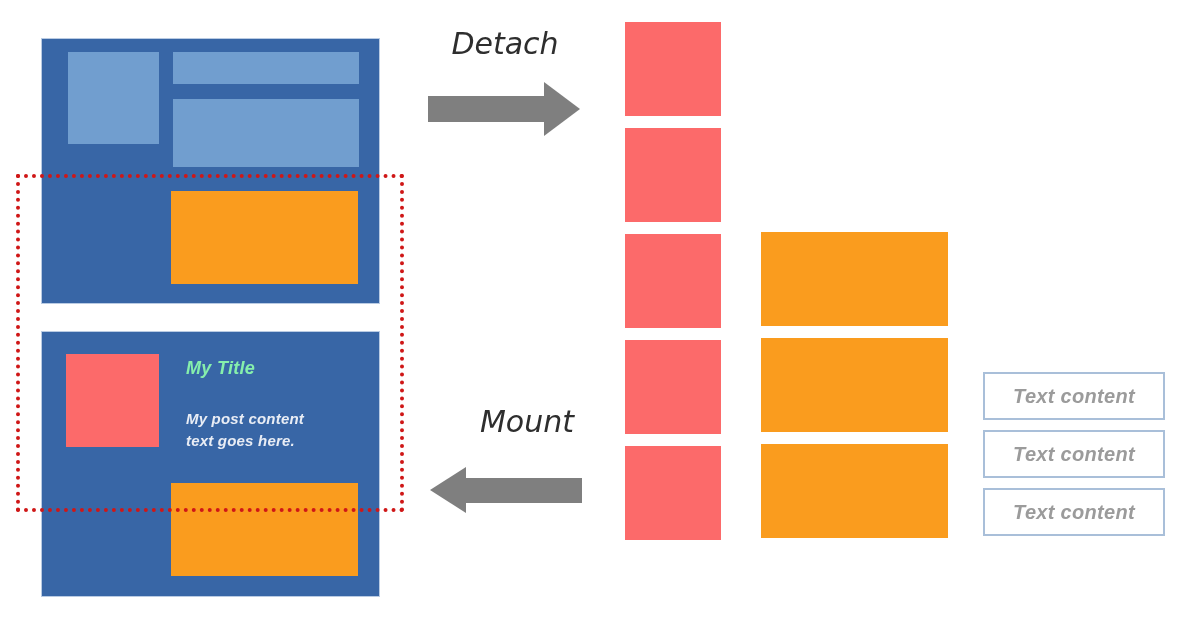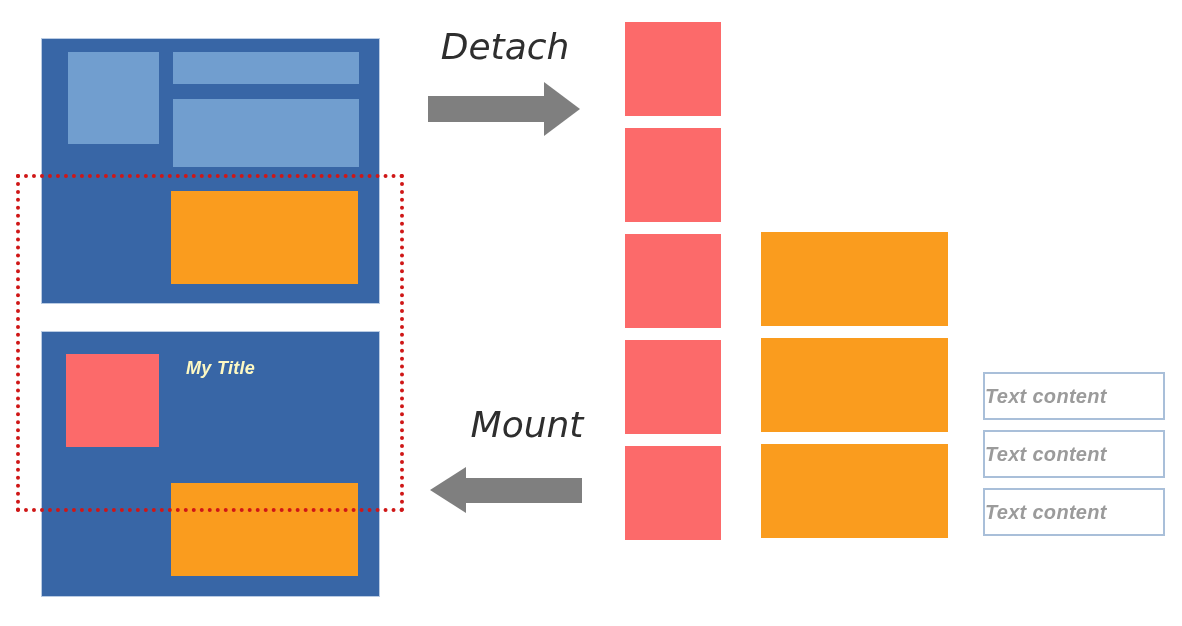--- a/index.html
+++ b/index.html
@@ -17,78 +17,80 @@
   .blk-orange{background:#fa9c1e;}
   .blk-red{background:#fc6a6a;}
 
   #ph-square{left:26px;top:13px;width:91px;height:92px;}
   #ph-bar1{left:131px;top:13px;width:186px;height:32px;}
   #ph-bar2{left:131px;top:60px;width:186px;height:68px;}
   #ph-orange-top{left:129px;top:152px;width:187px;height:93px;}
 
   #red-square-mounted{left:24px;top:22px;width:93px;height:93px;}
   #mounted-title{
-    left:144px;top:26px;width:180px;color:#fef9c3;
+    left:144px;top:26px;width:180px;color:#86efac;
     font-size:18px;font-weight:bold;font-style:italic;letter-spacing:.3px;
   }
   #mounted-body{
     left:144px;top:76px;width:180px;color:#e9edf5;
     font-size:15px;font-weight:bold;font-style:italic;line-height:1.45;
     white-space:pre-line;letter-spacing:.2px;
   }
   #ph-orange-bottom{left:129px;top:151px;width:187px;height:93px;}
 
   
   #detached-region{
     left:16px;top:174px;width:388px;height:338px;box-sizing:border-box;
     border:4px dotted #cf1717;
   }
 
   
   .flow-label{
     width:154px;text-align:center;color:#2e2e2e;
-    font-family:"DejaVu Sans",sans-serif;font-style:italic;font-size:36px;
+    font-family:"DejaVu Sans",sans-serif;font-style:italic;font-size:30px;
   }
   #detach-label{left:428px;top:26px;}
   #mount-label{left:450px;top:404px;}
   #detach-arrow{left:428px;top:80px;}
   #mount-arrow{left:428px;top:458px;}
 
   
   .col{display:flex;flex-direction:column;}
   #red-col{left:625px;top:22px;gap:12px;}
   #red-col .blk-red{width:96px;height:94px;}
   #orange-col{left:761px;top:232px;gap:12px;}
   #orange-col .blk-orange{width:187px;height:94px;}
 
   
   #textbox-col{left:983px;top:372px;gap:10px;}
   .textbox{
     width:182px;height:48px;box-sizing:border-box;background:#ffffff;
-    border:2px solid #a9bfd9;display:flex;align-items:center;
+    border:2px solid #a9bfd9;display:flex;align-items:center;justify-content:center;
   }
   .textbox span{
     color:#9b9b9b;font-size:20px;font-weight:bold;font-style:italic;letter-spacing:.3px;
   }
 </style>
 </head>
 <body>
 
 <div id="canvas">
 
   <div id="page-top" class="abs page">
     <div id="ph-square" class="abs ph"></div>
     <div id="ph-bar1" class="abs ph"></div>
     <div id="ph-bar2" class="abs ph"></div>
     <div id="ph-orange-top" class="abs blk-orange"></div>
   </div>
 
   <div id="page-bottom" class="abs page">
     <div id="red-square-mounted" class="abs blk-red"></div>
     <div id="mounted-title" class="abs">My Title</div>
+    <div id="mounted-body" class="abs">My post content
+text goes here.</div>
     <div id="ph-orange-bottom" class="abs blk-orange"></div>
   </div>
 
   <div id="detached-region" class="abs"></div>
 
   <div id="detach-label" class="abs flow-label">Detach</div>
   <svg id="detach-arrow" class="abs" width="154" height="58" viewBox="0 0 154 58">
     <rect x="0" y="16" width="116" height="26" fill="#7f7f7f"></rect>
     <polygon points="116,2 152,29 116,56" fill="#7f7f7f"></polygon>
   </svg>

